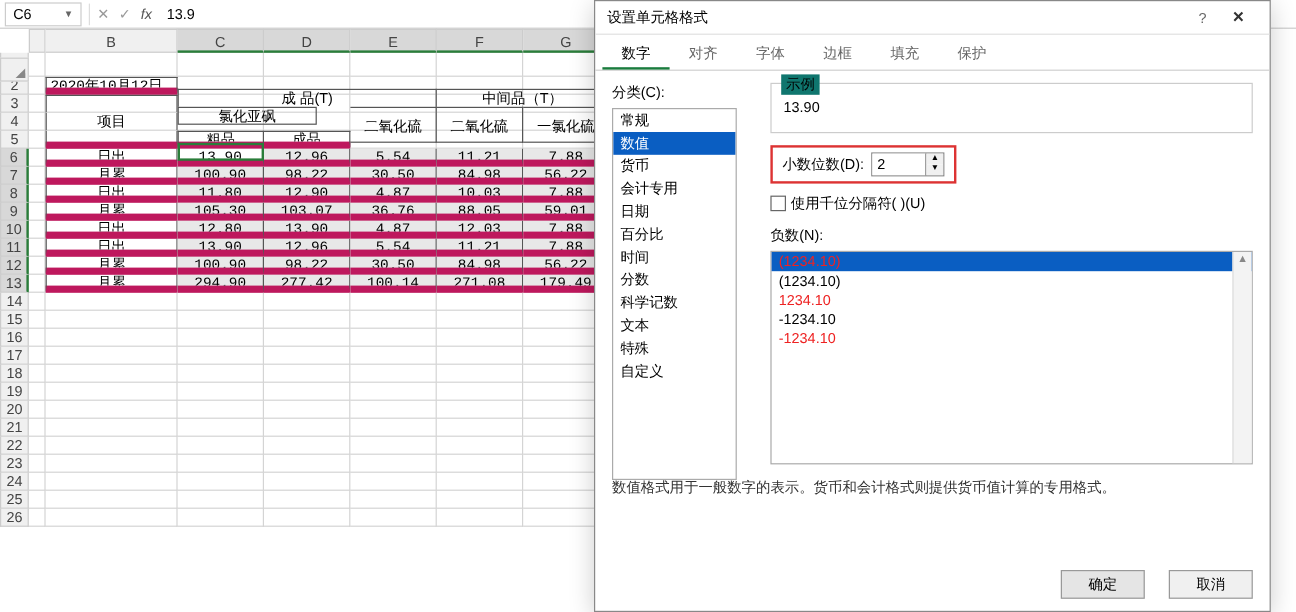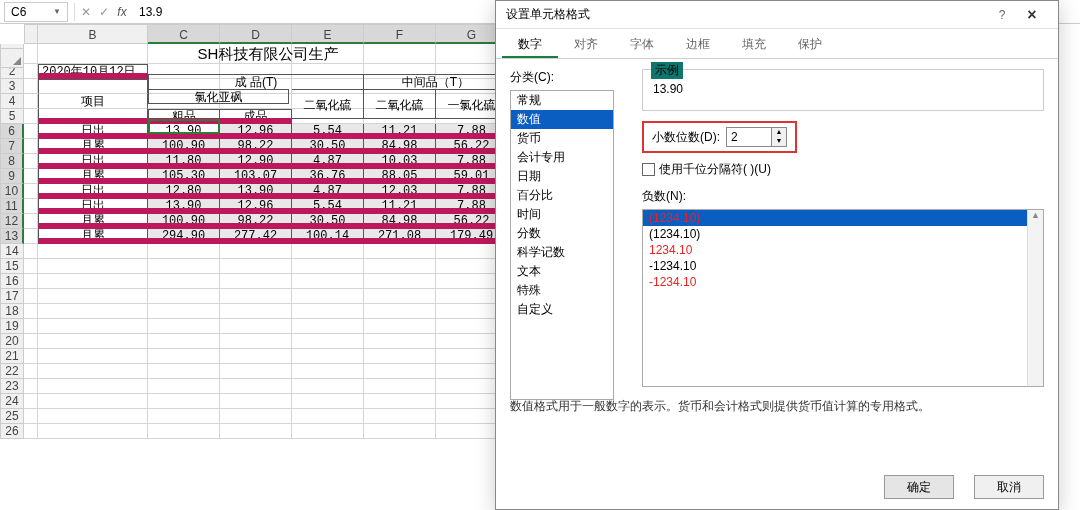--- a/index.html
+++ b/index.html
@@ -396,24 +396,23 @@
         <div class="cell wC"></div>
         <div class="cell wD"></div>
         <div class="cell wE"></div>
         <div class="cell wF"></div>
         <div class="cell wG"></div>
         <div class="cell wH"></div>
       </div>
     </div>
 
   <div class="active-cell-border" style="left:148px; top:95px; width:72px; height:15px;"></div>
-<div style="position: absolute; left: 38px; top: 20px; width: 460px; height: 20px; text-align: center; font-size: 15px; line-height: 20px;">SH科技有限公司生产</div>
     <div style="position: absolute; left: 148px; top: 50px; width: 216px; height: 15px; text-align: center; border-top: 1px solid rgb(85, 85, 85); border-right: 1px solid rgb(85, 85, 85); border-left: 1px solid rgb(85, 85, 85); border-image: initial; border-bottom: none; line-height: 15px;">成 品(T)</div>
     <div style="position: absolute; left: 364px; top: 50px; width: 144px; height: 15px; text-align: center; border-top: 1px solid rgb(85, 85, 85); border-right: 1px solid rgb(85, 85, 85); border-image: initial; border-bottom: none; border-left: none; line-height: 15px;">中间品（T）</div>
-    <div style="position: absolute; left: 148px; top: 65px; width: 141px; height: 15px; text-align: center; border: 1px solid rgb(85, 85, 85); line-height: 15px;">氯化亚砜</div>
+    <div style="position: absolute; left: 148px; top: 65px; width: 116px; height: 15px; text-align: center; border: 1px solid rgb(85, 85, 85); line-height: 15px;">氯化亚砜</div>
     <div style="position: absolute; left: 292px; top: 65px; width: 72px; height: 30px; text-align: center; border-top: 1px solid rgb(85, 85, 85); border-right: 1px solid rgb(85, 85, 85); border-bottom: 1px solid rgb(85, 85, 85); border-image: initial; border-left: none; line-height: 30px;">二氧化硫</div>
     <div style="position: absolute; left: 364px; top: 65px; width: 72px; height: 30px; text-align: center; border-top: 1px solid rgb(85, 85, 85); border-right: 1px solid rgb(85, 85, 85); border-bottom: 1px solid rgb(85, 85, 85); border-image: initial; border-left: none; line-height: 30px;">二氧化硫</div>
     <div style="position: absolute; left: 436px; top: 65px; width: 72px; height: 30px; text-align: center; border-top: 1px solid rgb(85, 85, 85); border-right: 1px solid rgb(85, 85, 85); border-bottom: 1px solid rgb(85, 85, 85); border-image: initial; border-left: none; line-height: 30px;">一氯化硫</div>
   </div>
 
 <div class="dialog">
   <div class="dlg-title">
     <span>设置单元格格式</span>
     <div class="dlg-q">?</div>
     <div class="dlg-x">×</div>

